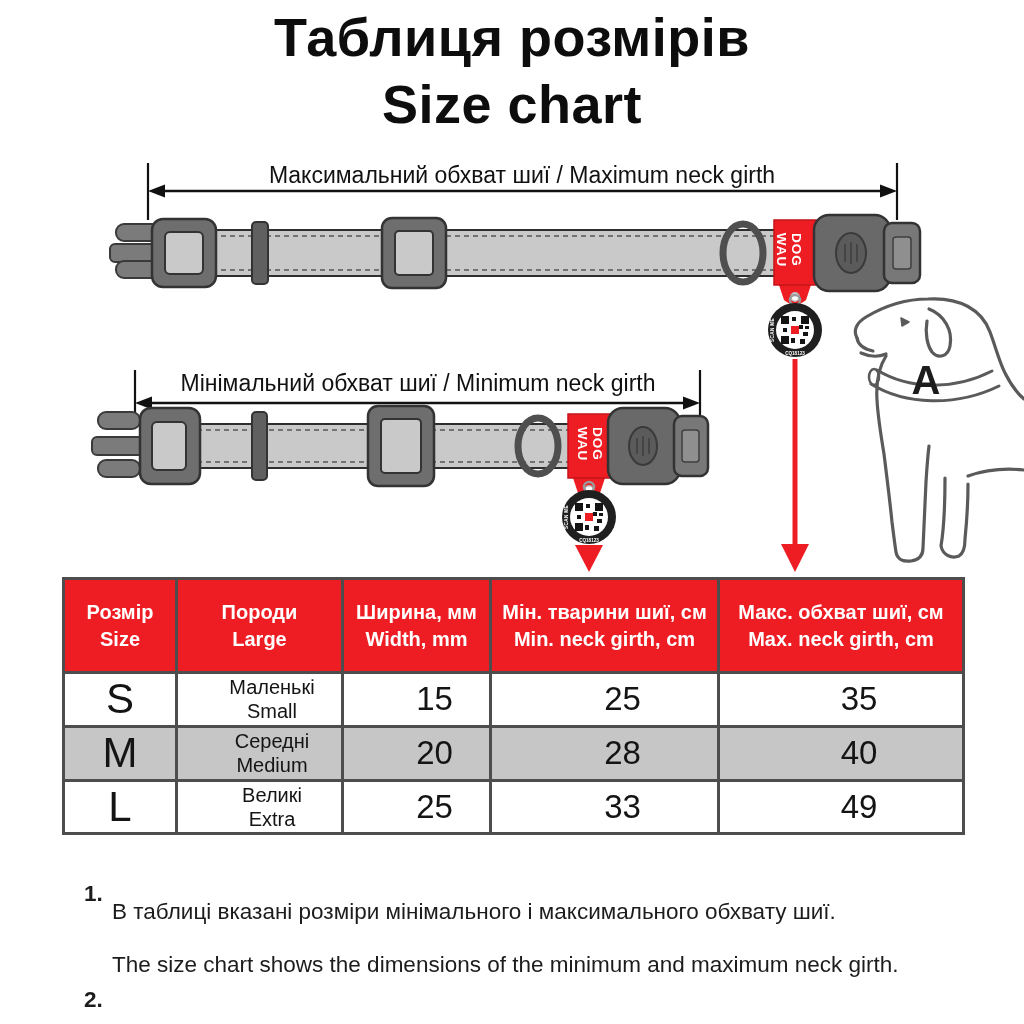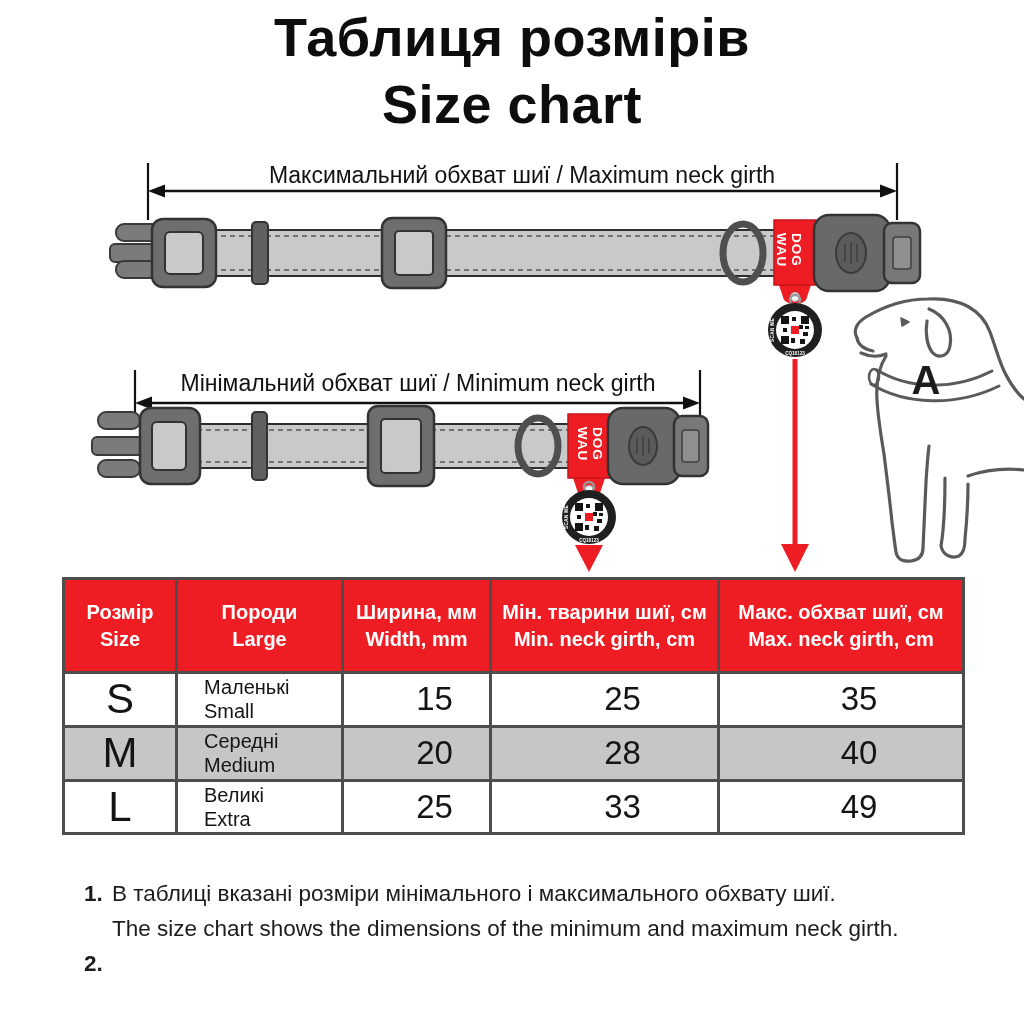--- a/index.html
+++ b/index.html
@@ -9,26 +9,26 @@
          font-size:54px;font-weight:800;line-height:1.24;color:#0d0d0d;letter-spacing:.5px;}
   .diagram-svg{position:absolute;left:0;top:148px;width:1024px;height:430px;}
   .size-table{position:absolute;left:62px;top:577px;width:900px;border-collapse:collapse;table-layout:fixed;}
   .size-table th,.size-table td{border:3.5px solid #4d4d4d;vertical-align:middle;}
   .size-table thead th{background:#ee1c23;color:#fff;font-weight:bold;font-size:20px;line-height:1.35;height:59px;text-align:center;padding:16px 2px;}
   .size-table thead th span{display:block;}
   .size-table tbody tr{height:49px;background:#ffffff;}
   .size-table tbody tr.alt{background:#c6c6c6;}
   td.size-cell{font-size:42px;font-weight:400;text-align:center;color:#141414;}
   td.num-cell{font-size:33px;font-weight:400;text-align:center;color:#141414;padding-left:37px;}
-  td.breeds-cell{font-size:20px;text-align:left;padding-left:26px;line-height:1.22;color:#141414;}
+  td.breeds-cell{font-size:20px;text-align:center;padding-left:26px;line-height:1.22;color:#141414;}
   .notes{position:absolute;left:84px;top:876px;width:895px;font-size:22.5px;color:#1c1c1c;}
   .note{display:flex;}
   .note-num{font-weight:bold;width:28px;flex:none;line-height:35px;}
   .note-lines{flex:1;}
-  .note-lines div{line-height:35px;}
+  .note-lines div{line-height:35px;margin-top:18px;}
 </style>
 </head>
 <body>
 
 <div class="page">
 
   <div class="title">
     <div>Таблиця розмірів</div>
     <div>Size chart</div>
   </div>

